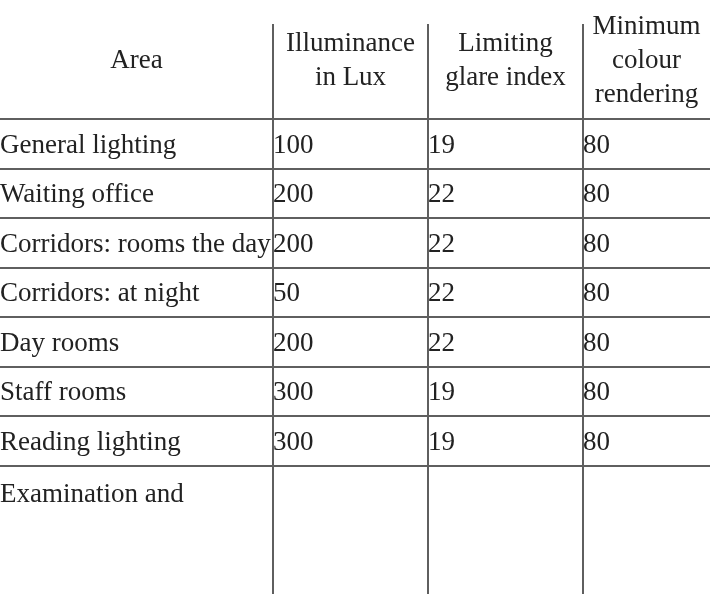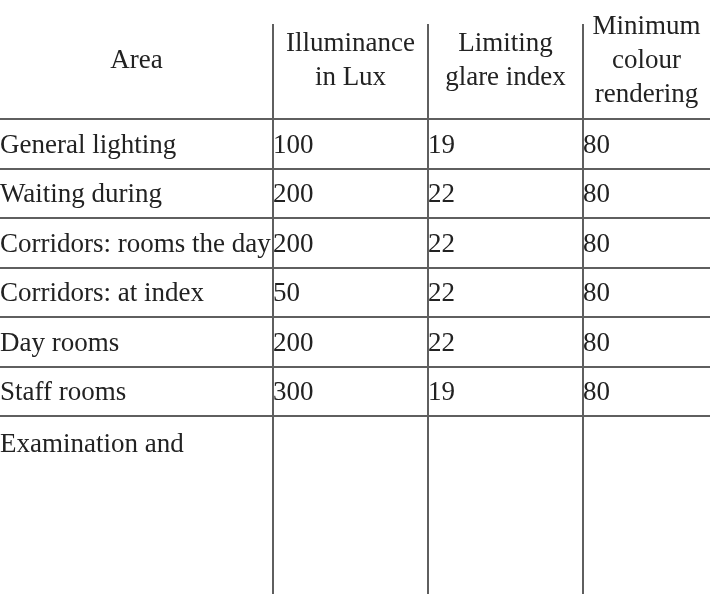--- a/index.html
+++ b/index.html
@@ -104,49 +104,55 @@
     </tr>
   </thead>
   <tbody>
     <tr class="data-row">
       <td class="area-cell">General lighting</td>
       <td class="num-cell">100</td>
       <td class="num-cell">19</td>
       <td class="num-cell">80</td>
     </tr>
     <tr class="data-row">
-      <td class="area-cell">Waiting during</td>
+      <td class="area-cell">Waiting office</td>
       <td class="num-cell">200</td>
       <td class="num-cell">22</td>
       <td class="num-cell">80</td>
     </tr>
     <tr class="data-row">
       <td class="area-cell">Corridors: rooms the day</td>
       <td class="num-cell">200</td>
       <td class="num-cell">22</td>
       <td class="num-cell">80</td>
     </tr>
     <tr class="data-row">
-      <td class="area-cell">Corridors: at index</td>
+      <td class="area-cell">Corridors: at night</td>
       <td class="num-cell">50</td>
       <td class="num-cell">22</td>
       <td class="num-cell">80</td>
     </tr>
     <tr class="data-row">
       <td class="area-cell">Day rooms</td>
       <td class="num-cell">200</td>
       <td class="num-cell">22</td>
       <td class="num-cell">80</td>
     </tr>
     <tr class="data-row">
       <td class="area-cell">Staff rooms</td>
       <td class="num-cell">300</td>
       <td class="num-cell">19</td>
       <td class="num-cell">80</td>
     </tr>
+    <tr class="data-row">
+      <td class="area-cell">Reading lighting</td>
+      <td class="num-cell">300</td>
+      <td class="num-cell">19</td>
+      <td class="num-cell">80</td>
+    </tr>
     <tr class="partial-row">
       <td class="area-cell">Examination and</td>
       <td class="num-cell"></td>
       <td class="num-cell"></td>
       <td class="num-cell"></td>
     </tr>
   </tbody>
 </table>
 
 </body></html>

